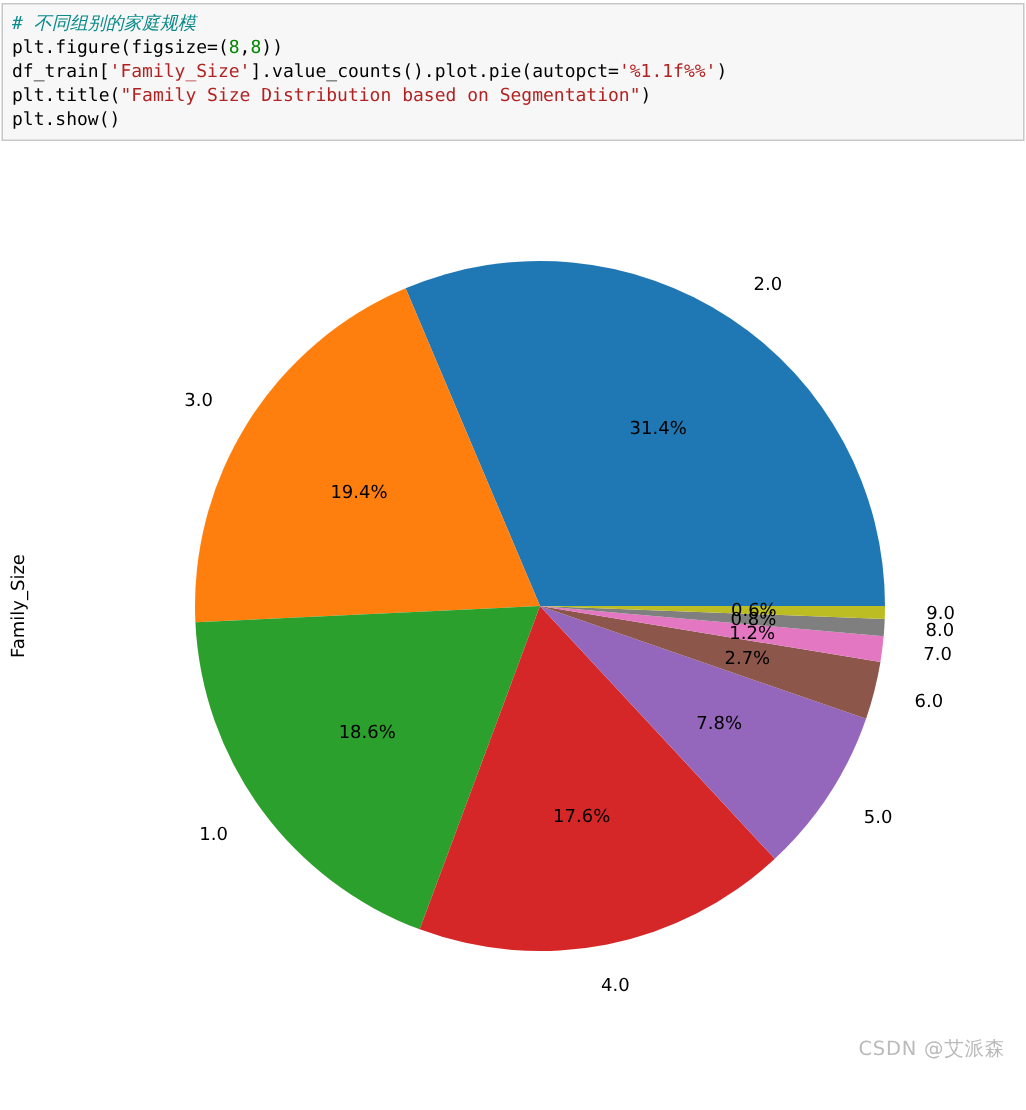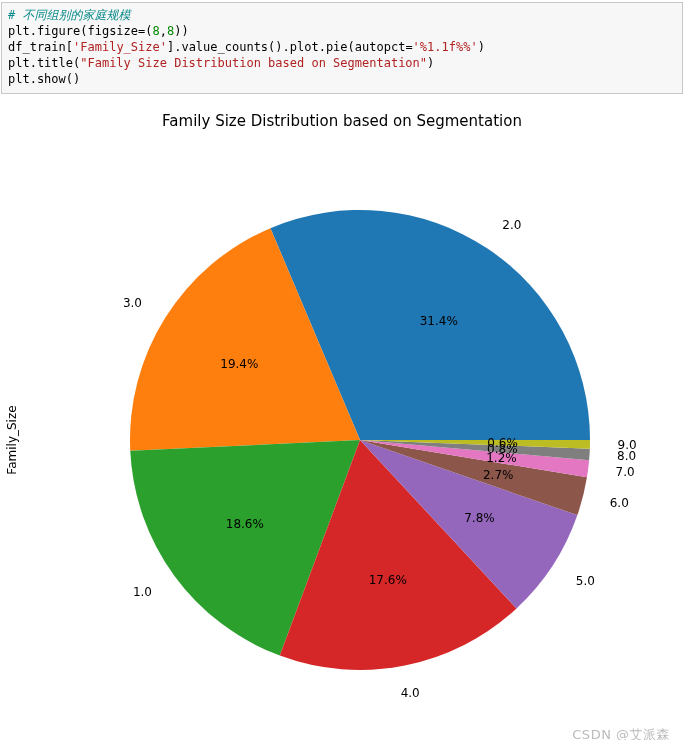--- a/index.html
+++ b/index.html
@@ -20,21 +20,20 @@
 <body>
 
 <div class="page">
 
   <div class="code-block"><span class="c-comment"># 不同组别的家庭规模</span>
 <span>plt.figure(figsize</span><span>=(</span><span class="c-num">8</span><span>,</span><span class="c-num">8</span><span>))</span>
 <span>df_train[</span><span class="c-str">'Family_Size'</span><span>].value_counts().plot.pie(autopct</span><span>=</span><span class="c-str">'%1.1f%%'</span><span>)</span>
 <span>plt.title(</span><span class="c-str">"Family Size Distribution based on Segmentation"</span><span>)</span>
 <span>plt.show()</span></div>
 
-  <div class="chart-title">Family Size Distribution based on Segmentation</div>
 
   <div class="chart-area">
     <div class="ylabel">Family_Size</div>
     <svg id="pie-svg" width="684" height="620">
         <path d="M 360 310 L 590 310 A 230 230 0 0 0 270.4013891563642 98.16966946423679 Z" fill="#1f77b4"></path>
         <text x="502.3156449380758" y="99.28153967145829" class="slice-lab" text-anchor="start">2.0</text>
         <text x="438.7818748764348" y="195.13799517527156" class="pct-lab" text-anchor="middle">31.4%</text>
         <path d="M 360 310 L 270.4013891563642 98.16966946423679 A 230 230 0 0 0 130.2548189603689 320.8236680042922 Z" fill="#ff7f0e"></path>
         <text x="141.99144584074455" y="176.77744240325868" class="slice-lab" text-anchor="end">3.0</text>
         <text x="239.31669323326932" y="238.03751275894678" class="pct-lab" text-anchor="middle">19.4%</text>

